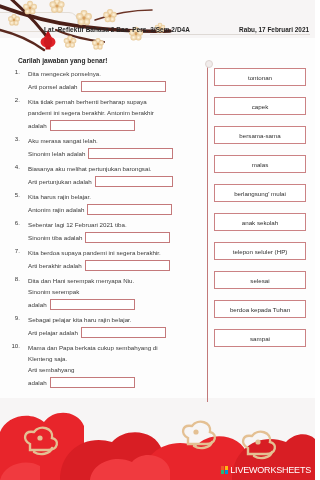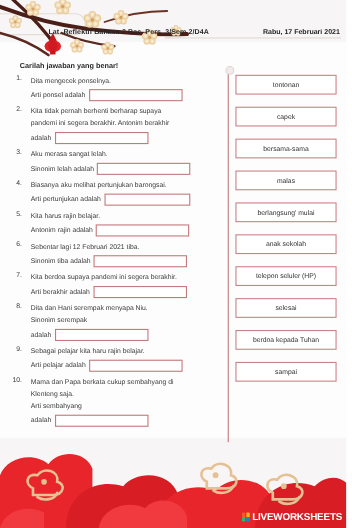--- a/index.html
+++ b/index.html
@@ -88,21 +88,21 @@
   }
 
   
   .wm{
     position:absolute;right:4px;bottom:5px;z-index:9;
     display:flex;align-items:center;gap:2px;
   }
   .wm-mark{display:grid;grid-template-columns:3.5px 3.5px;grid-template-rows:3.5px 3.5px;gap:.6px;}
   .wm-mark i{display:block;width:3.5px;height:3.5px;}
   .wm-text{
-    font-size:9px;font-weight:bold;color:#ffffff;letter-spacing:-.2px;
+    font-size:9px;font-weight:normal;color:#ffffff;letter-spacing:-.2px;
     font-family:"Liberation Sans",sans-serif;
   }
 </style>
 </head>
 <body>
 
 <div class="sheet">
 
   <div class="tab-shape tab-a"></div>
   <div class="tab-shape tab-b"></div>

